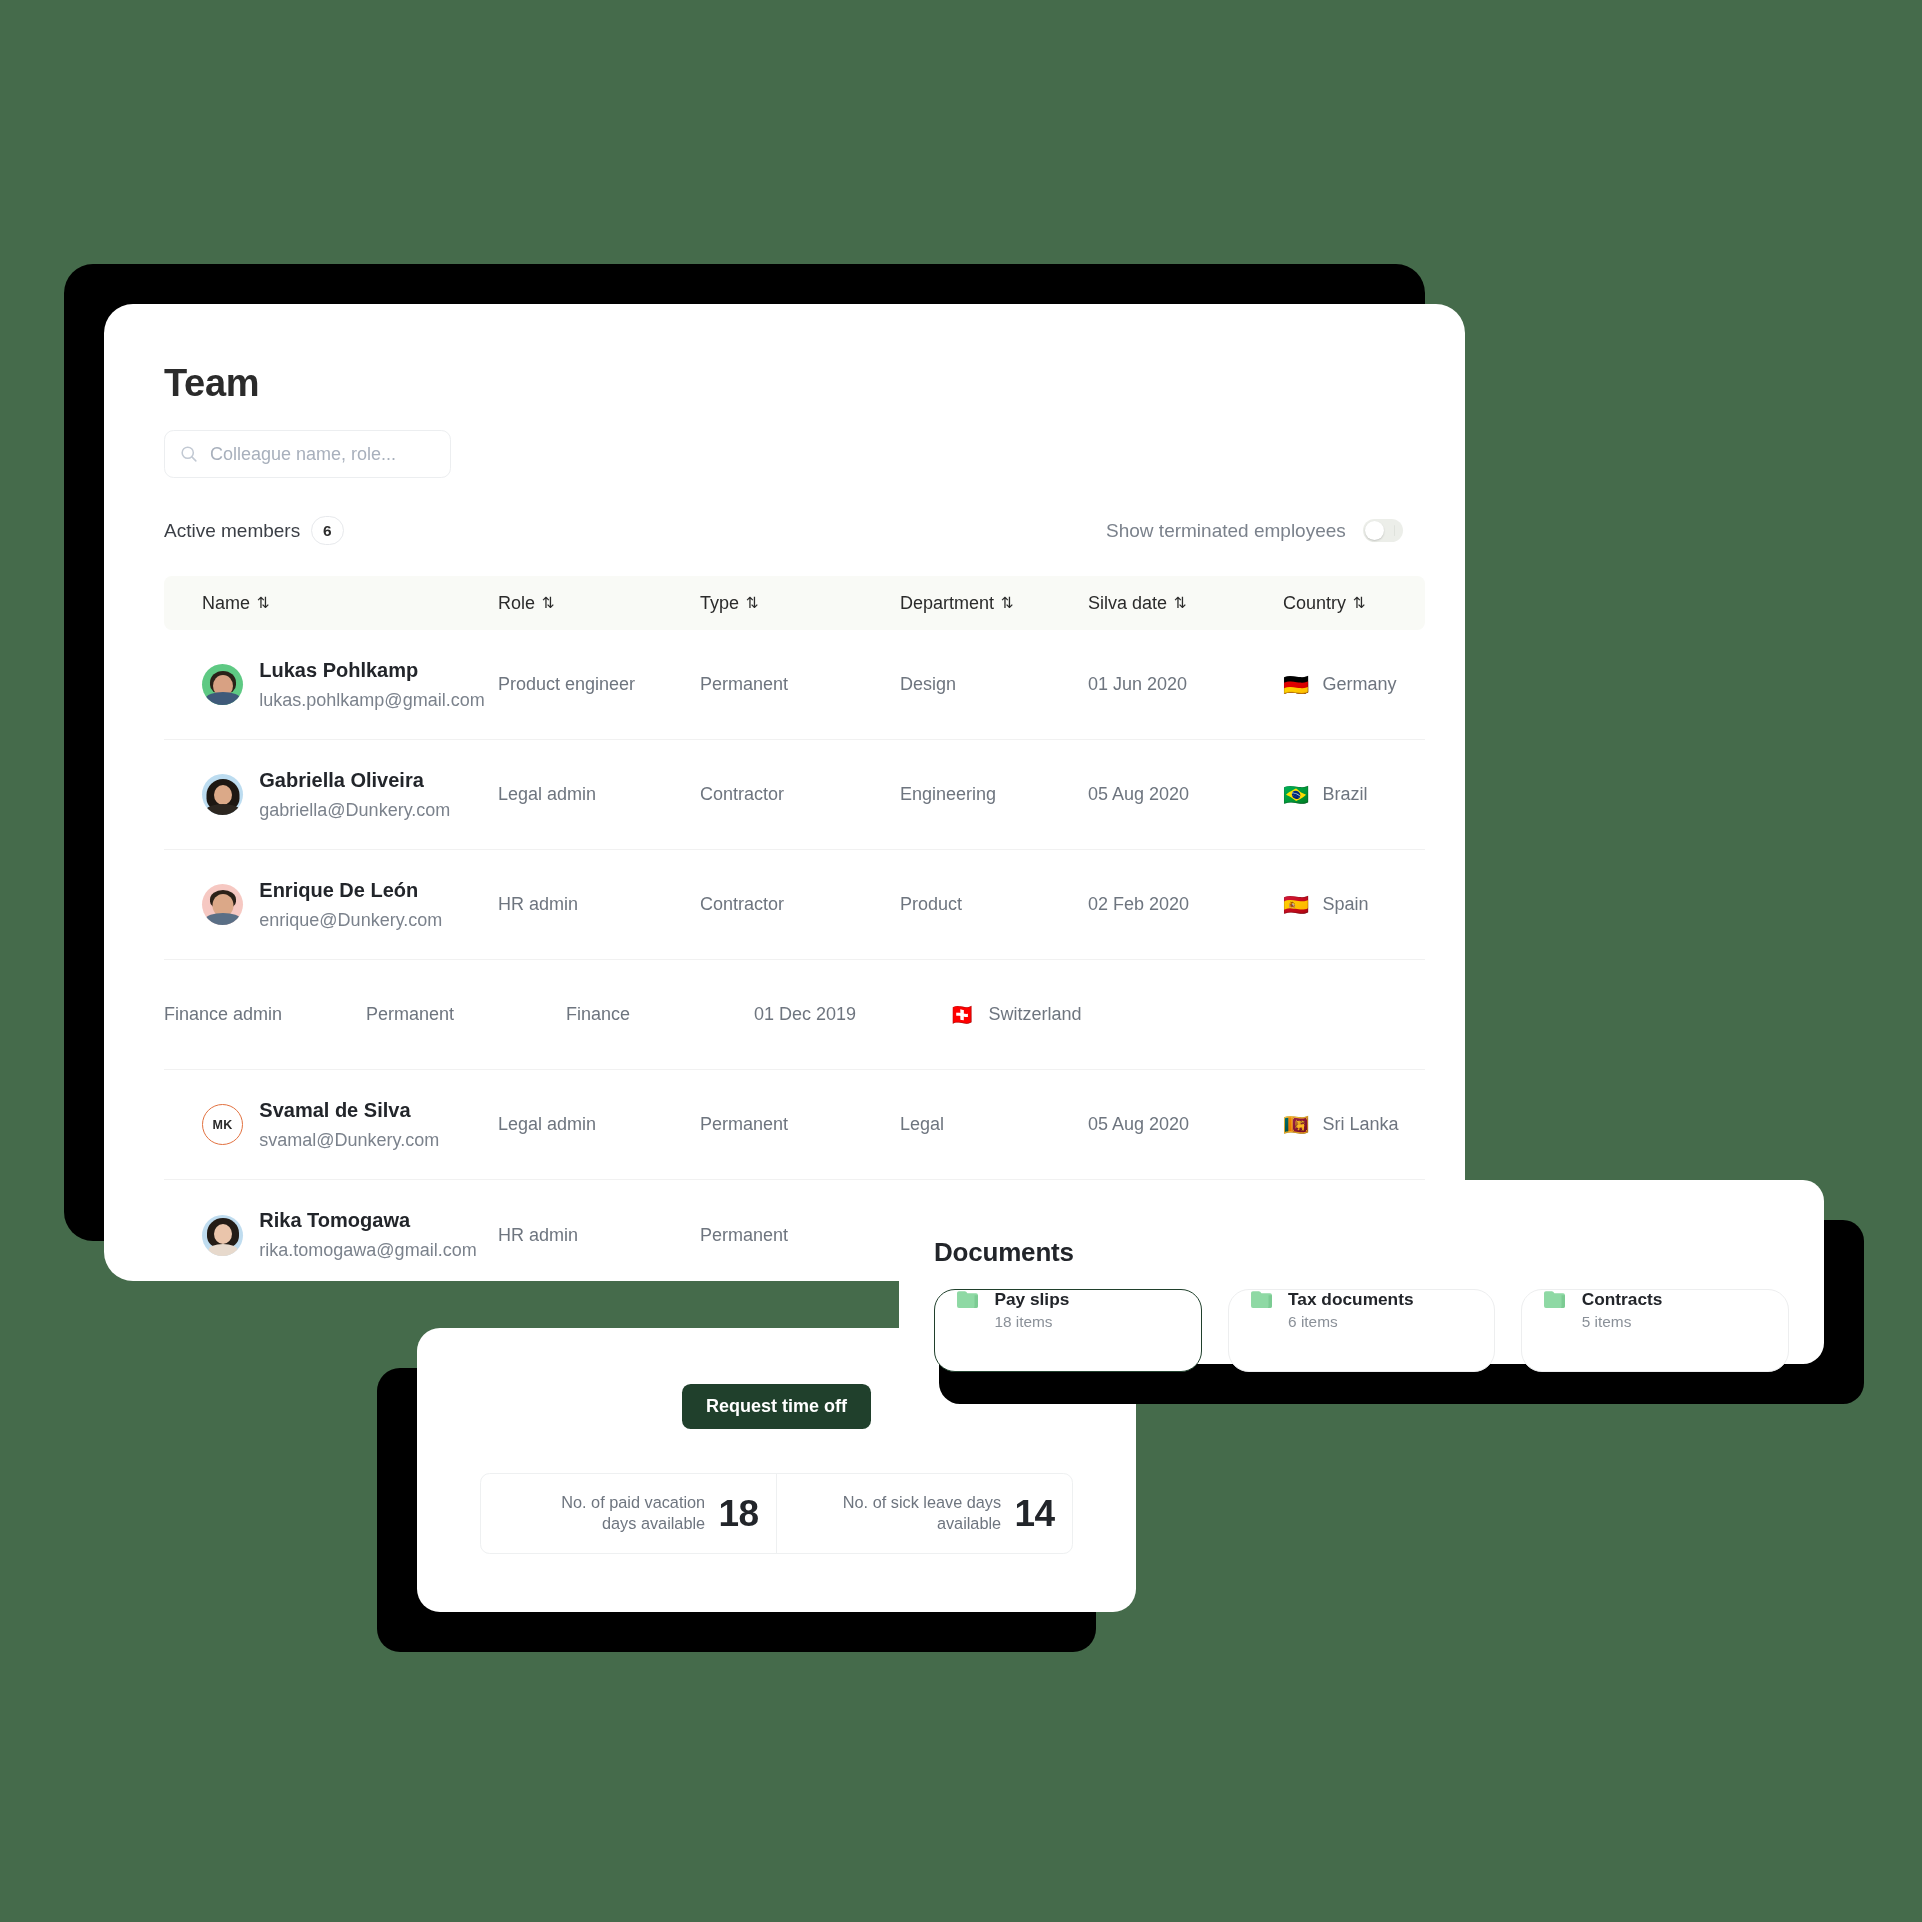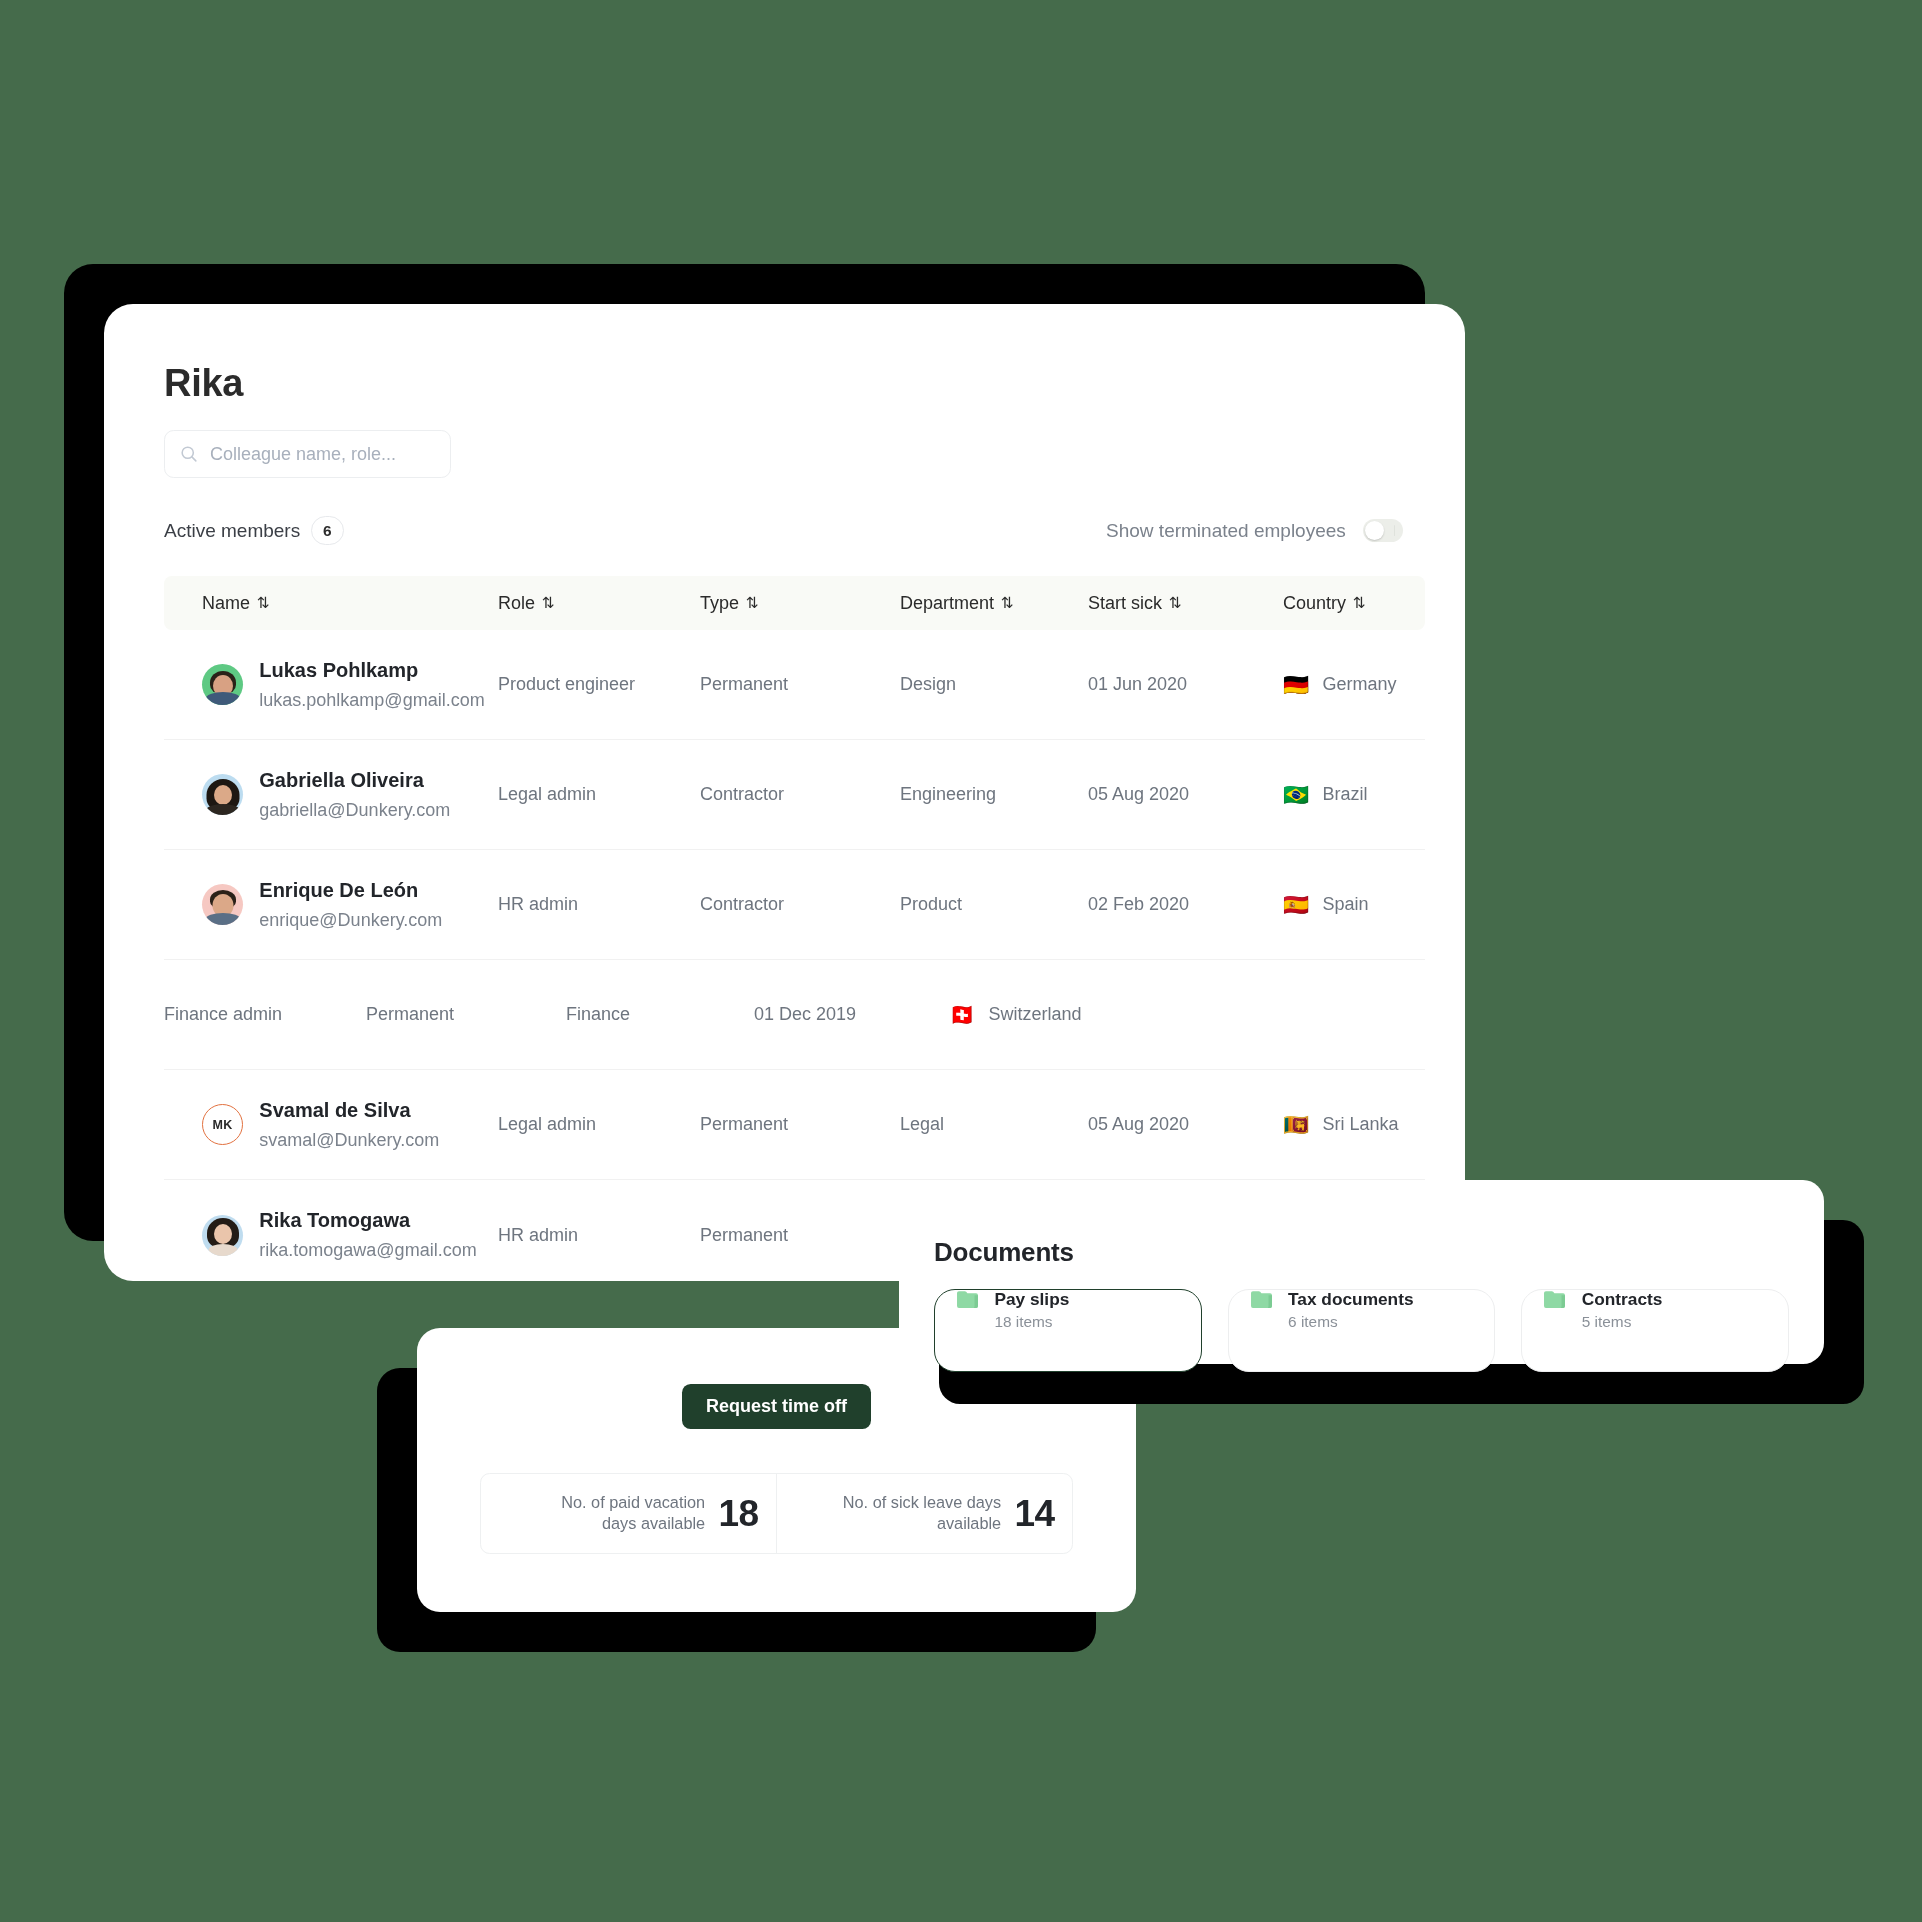--- a/index.html
+++ b/index.html
@@ -341,21 +341,21 @@
   }
 </style>
 </head>
 <body style="background: rgb(69, 107, 75);">
 
 <div id="stage">
 
   <div class="card" id="team-card">
     <div class="team-inner">
 
-      <div class="page-title">Rika</div>
+      <div class="page-title">Team</div>
 
       <div class="search-box">
         <span>
           <svg width="18" height="18" viewBox="0 0 20 20" fill="none">
             <circle cx="8.6" cy="8.6" r="6.2" stroke="#c2c9d3" stroke-width="1.7"></circle>
             <line x1="13.2" y1="13.2" x2="17.6" y2="17.6" stroke="#c2c9d3" stroke-width="1.7" stroke-linecap="round"></line>
           </svg>
         </span>
         <input class="search-input" type="text" placeholder="Colleague name, role..." style="">
       </div>
@@ -386,21 +386,21 @@
           </div>
           <div class="th c-type">
             <span>Type</span>
             <span class="sort-ico">⇅</span>
           </div>
           <div class="th c-dept">
             <span>Department</span>
             <span class="sort-ico">⇅</span>
           </div>
           <div class="th c-date">
-            <span>Start sick</span>
+            <span>Silva date</span>
             <span class="sort-ico">⇅</span>
           </div>
           <div class="th c-ctry">
             <span>Country</span>
             <span class="sort-ico">⇅</span>
           </div>
         </div>
 
         <div class="row">
           <div class="c-name name-cell">

